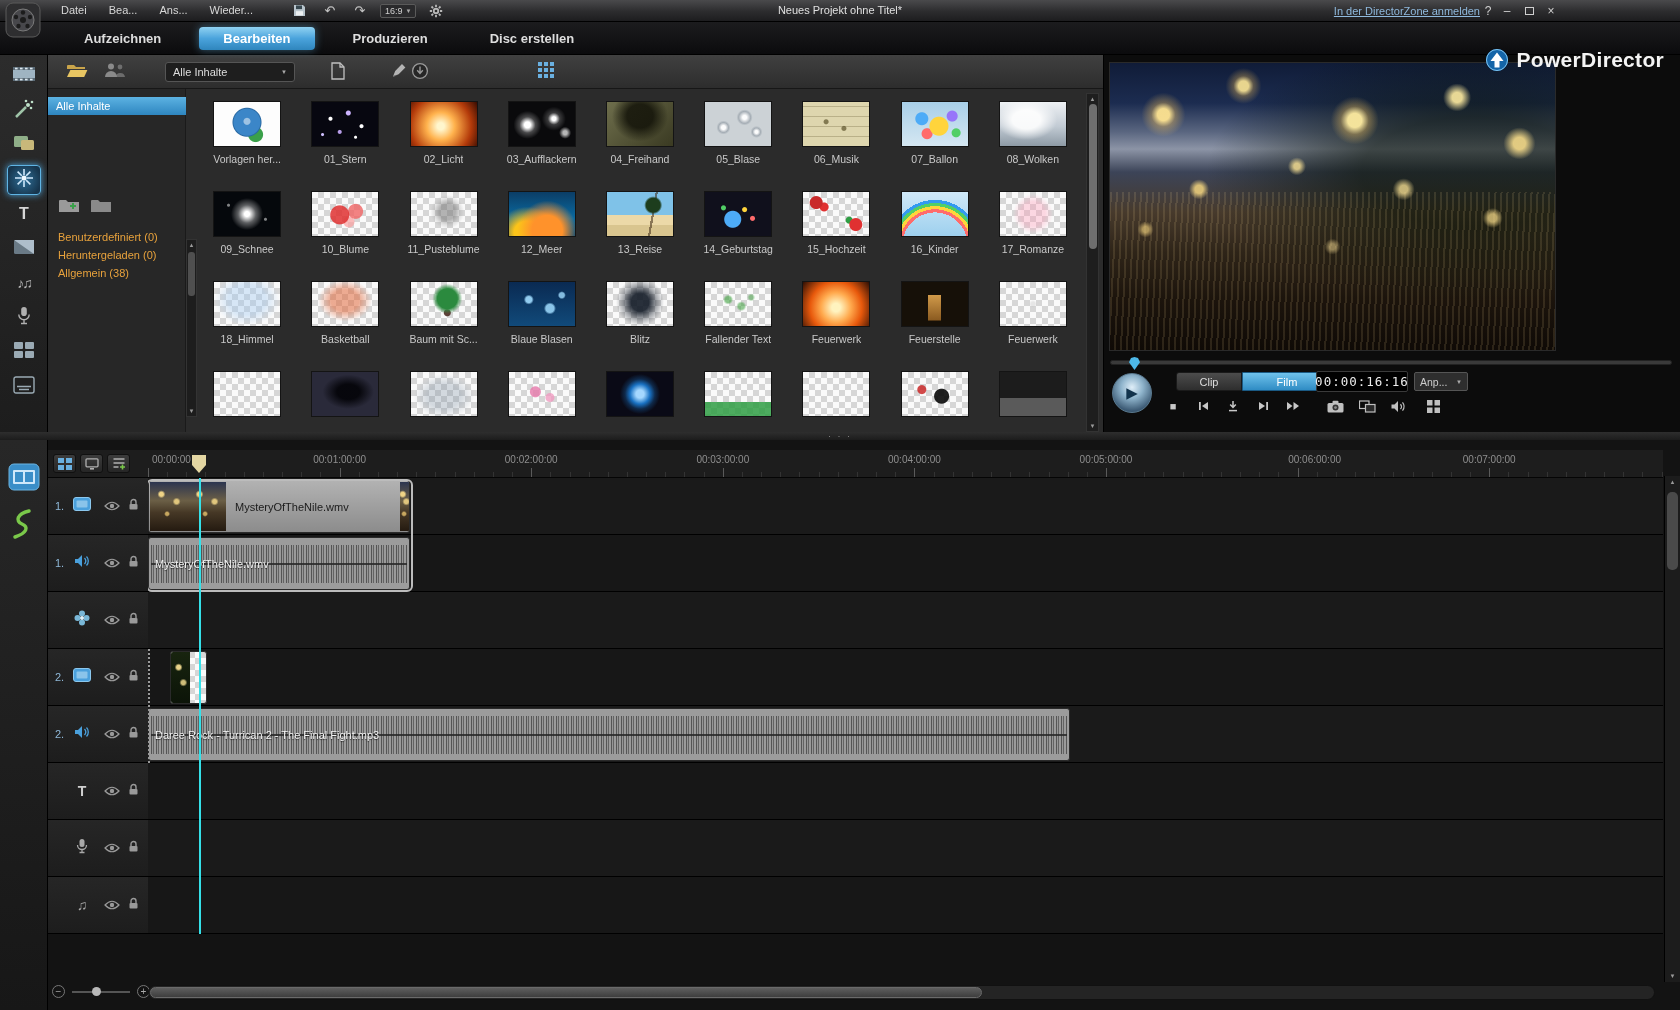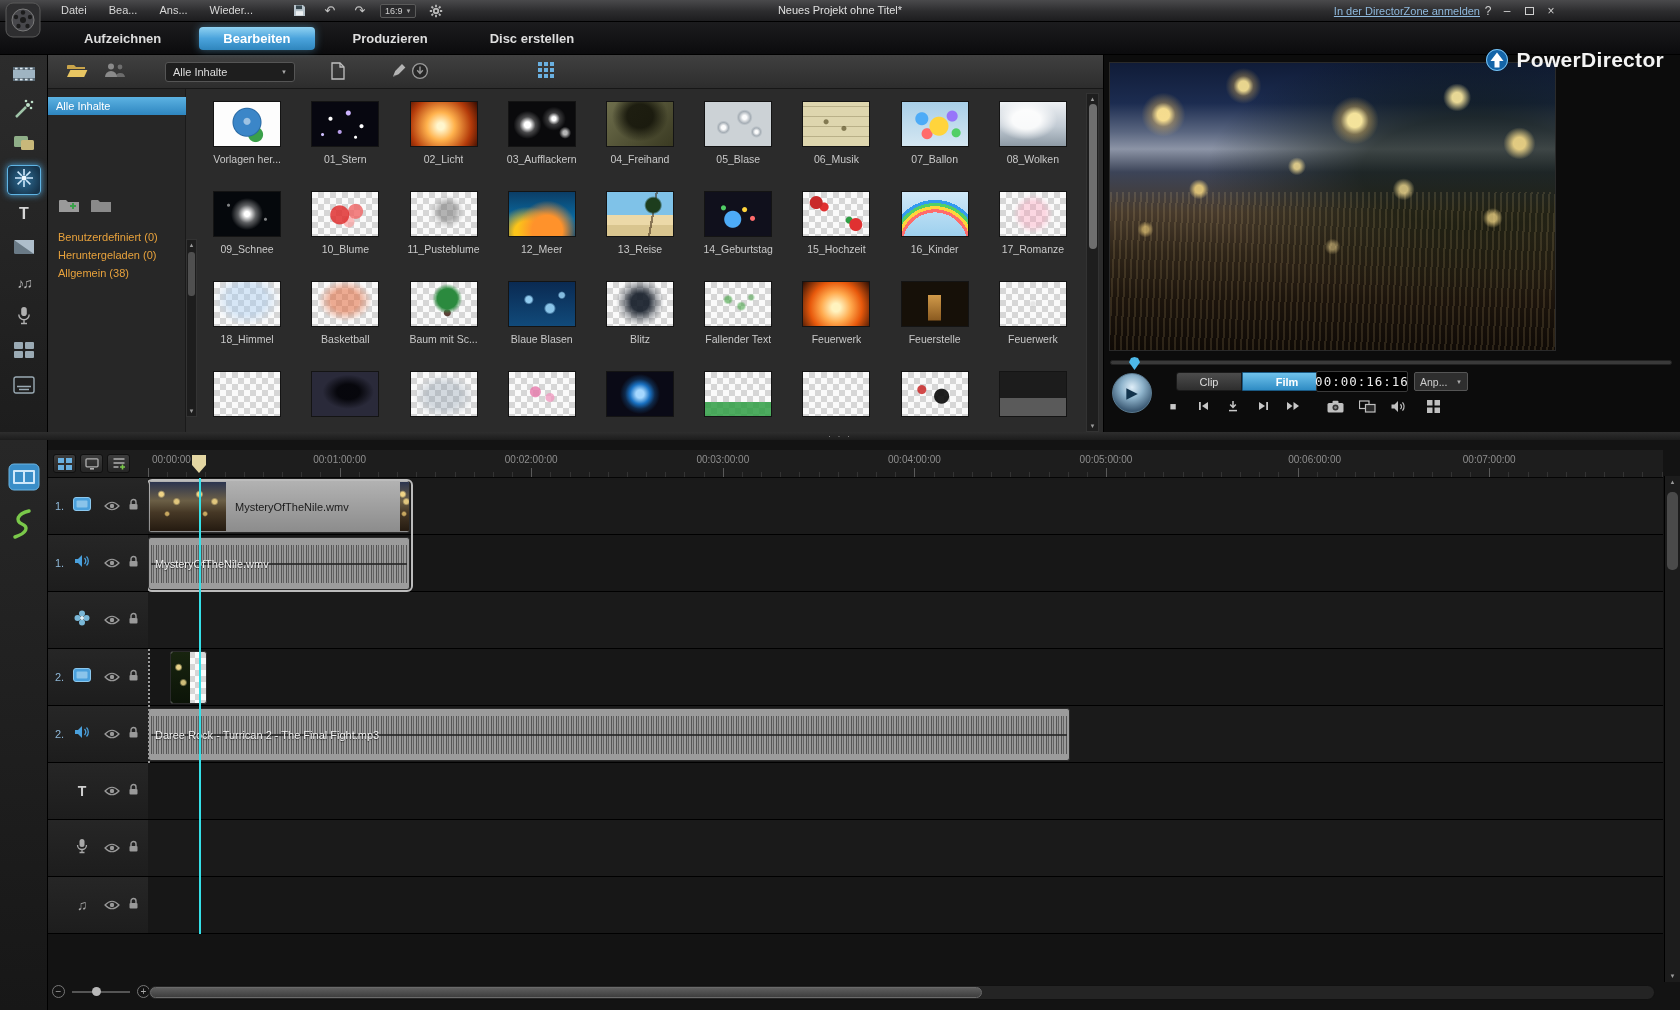--- a/index.html
+++ b/index.html
@@ -194,21 +194,21 @@
       background:repeating-linear-gradient(93deg, rgba(255,222,150,.12) 0 2px, transparent 2px 6px);}
   #pv-seek{position:absolute;left:6px;top:305px;width:562px;height:5px;background:#3a3a3a;border-radius:3px;border:1px solid #222;}
   #pv-seek-marker{position:absolute;left:18px;top:-4px;width:11px;height:13px;background:#4db8e8;
       clip-path:polygon(50% 100%,0 40%,18% 8%,50% 0,82% 8%,100% 40%);}
   #pv-play{position:absolute;left:8px;top:318px;width:40px;height:40px;border-radius:50%;
       background:radial-gradient(circle at 50% 35%,#dfeef8 0%,#8fb4cc 35%,#3c5a74 75%,#22384c 100%);
       border:1px solid #5a7a90;display:flex;align-items:center;justify-content:center;color:#12334c;font-size:15px;cursor:pointer;}
   .pv-btn{position:absolute;top:340px;width:26px;height:22px;display:flex;align-items:center;justify-content:center;color:#c8c8c8;font-size:11px;cursor:pointer;border-radius:3px;}
   .seg{position:absolute;top:317px;height:19px;display:flex;align-items:center;justify-content:center;font-size:11px;cursor:pointer;}
   #btn-clip{left:72px;width:66px;background:linear-gradient(180deg,#4c4c4c,#2e2e2e);border:1px solid #1a1a1a;border-radius:3px 0 0 3px;color:#ddd;}
-  #btn-film{left:138px;width:90px;background:linear-gradient(180deg,#6fc2ec,#2f8cc4);border:1px solid #1a5a84;border-radius:0 3px 3px 0;color:#fff;font-weight:bold;}
+  #btn-film{left:138px;width:90px;background:linear-gradient(180deg,#6fc2ec,#2f8cc4);border:1px solid #1a5a84;border-radius:0 3px 3px 0;color:#fff;}
   #pv-timecode{position:absolute;left:212px;top:316px;width:92px;height:21px;background:#000;border:1px solid #3a3a3a;border-radius:2px;
       font-family:"DejaVu Sans Mono",monospace;font-size:12.5px;color:#ececec;display:flex;align-items:center;justify-content:center;letter-spacing:1px;}
   #pv-fit{position:absolute;left:310px;top:317px;width:54px;height:19px;background:#2e2e2e;border:1px solid #555;border-radius:2px;
       font-size:10.5px;color:#ccc;display:flex;align-items:center;justify-content:space-between;padding:0 5px;cursor:pointer;}
 
   
   #divider{left:0;top:432px;width:1680px;height:8px;background:linear-gradient(180deg,#2e2e2e,#1c1c1c);
       display:flex;align-items:center;justify-content:center;font-size:9px;color:#8a8a8a;letter-spacing:2px;line-height:6px;cursor:row-resize;}
 
   

